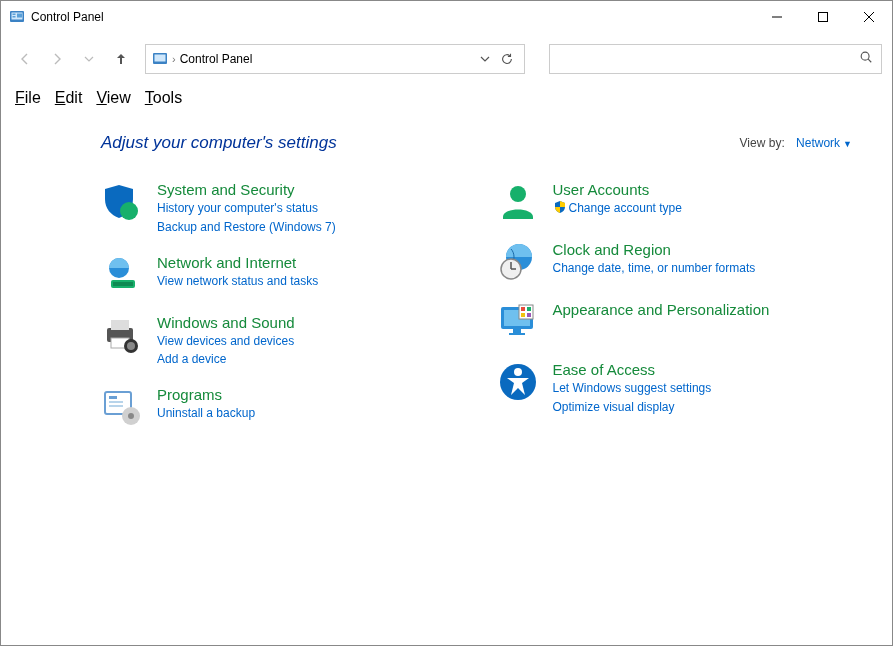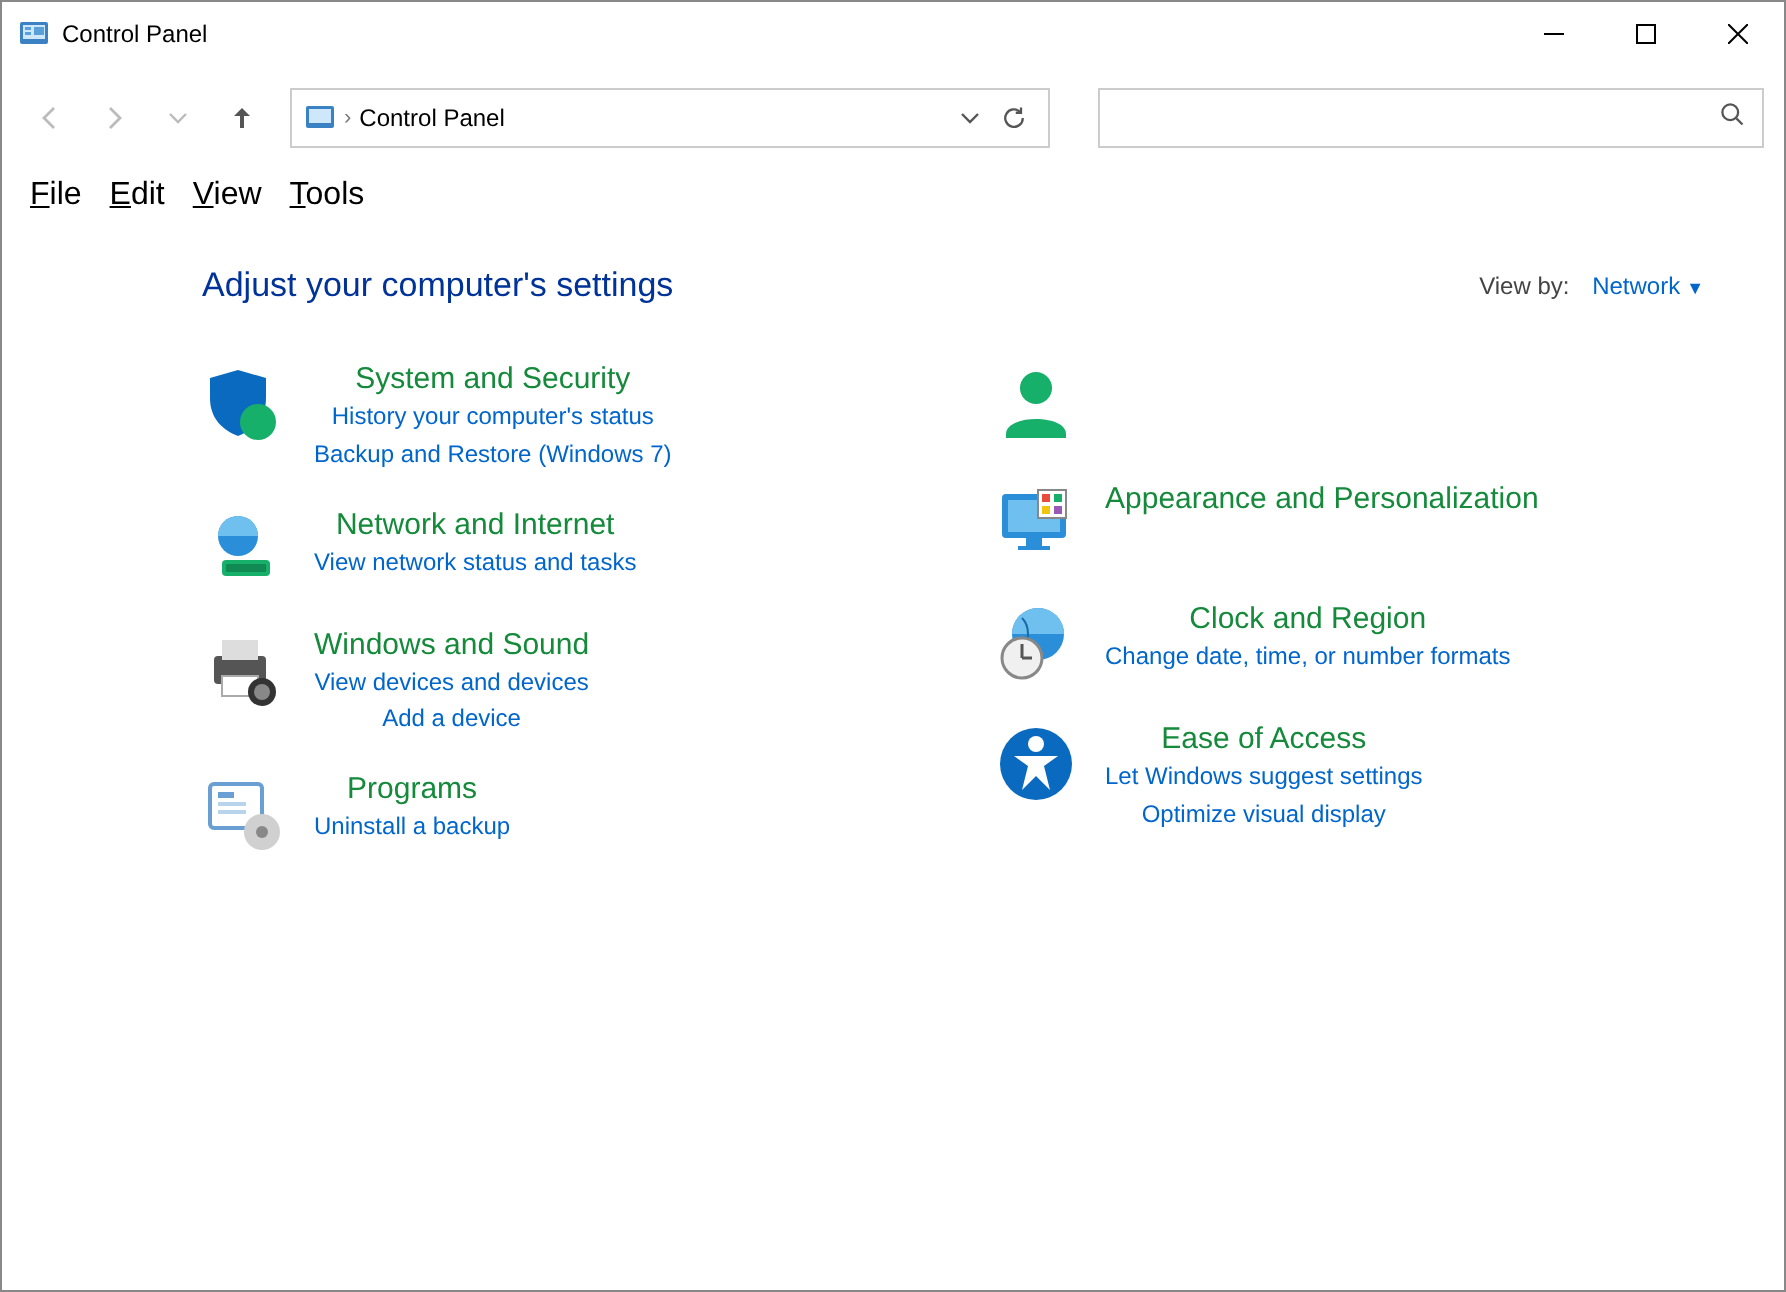--- a/index.html
+++ b/index.html
@@ -28,26 +28,26 @@
     .searchbox .search-icon{color:#555;}
 
     
     .menubar { display:flex; padding: 4px 8px; gap:2px; margin-top:4px; }
     .menubar .menu-item { font-size:16px; padding:2px 6px; cursor:default;}
     .menubar .menu-item span.ul{text-decoration:underline;}
 
     
     .content { padding: 20px 40px 20px 100px; }
     .heading-row { display:flex; align-items:center; margin-bottom: 28px; }
-    .heading { color:#003399; font-size:17px; font-weight:400; flex:1; }
+    .heading { color:#003399; font-size:17px; font-weight:400; flex:1;font-style:italic; }
     .viewby { font-size:12px; color:#444; }
     .viewby .val { color:#0066cc; margin-left:8px; cursor:default;}
     .viewby .chev{color:#0066cc; font-size:9px; margin-left:3px;}
 
-    .columns { display:flex; gap: 40px; text-align: center; }
+    .columns { display:flex; gap: 40px; }
     .col { flex:1; display:flex; flex-direction:column; gap: 18px; }
 
     .category { display:flex; gap: 14px; }
     .cat-icon { width:42px; height:42px; flex-shrink:0; display:flex; align-items:center; justify-content:center; }
     .cat-body { display:flex; flex-direction:column; gap:2px; }
     .cat-title { color: #158a3b; font-size:15px; cursor:default; }
     .cat-link { color:#0066cc; font-size:12px; cursor:default; line-height:1.4; }
     .shield-prefix { display:inline-flex; width:14px; height:14px; vertical-align:-2px; margin-right:2px;}
   </style>
 </head>
@@ -226,20 +226,49 @@
 
     <div class="col">
 
       <div class="category">
         <div class="cat-icon">
           <svg viewBox="0 0 42 42">
               <circle cx="21" cy="13" r="8" fill="#17b06b"></circle>
               <path d="M6 36 C6 26 36 26 36 36 L36 38 L6 38 Z" fill="#17b06b"></path>
             </svg>
         </div>
+        <div class="cat-body">
+          <div class="cat-title">User Accounts</div>
+          <div class="cat-link">
+            <span class="shield-prefix">
+              <svg viewBox="0 0 14 14">
+                  <path d="M7 1 L12 3 L12 7 C12 10 10 12 7 13 C4 12 2 10 2 7 L2 3 Z" fill="#0a6abf"></path>
+                  <path d="M7 1 L12 3 L12 7 L7 7 Z" fill="#ffcc00"></path>
+                  <path d="M2 7 L7 7 L7 13 C4 12 2 10 2 7 Z" fill="#ffcc00"></path>
+                </svg>
+            </span><span>Change account type</span>
+          </div>
+        </div>
+      </div>
+
+      <div class="category">
+        <div class="cat-icon">
+          <svg viewBox="0 0 42 42">
+              <circle cx="22" cy="16" r="13" fill="#2a8ed8"></circle>
+              <path d="M9 16 A13 13 0 0 1 35 16" fill="#6fc0ef"></path>
+              <path d="M14 8 C18 12 18 20 14 24" fill="none" stroke="#1a6aa8" stroke-width="1"></path>
+              <circle cx="14" cy="28" r="10" fill="#f0f0f0" stroke="#888" stroke-width="1.5"></circle>
+              <line x1="14" y1="28" x2="14" y2="21" stroke="#555" stroke-width="1.5"></line>
+              <line x1="14" y1="28" x2="19" y2="28" stroke="#555" stroke-width="1.5"></line>
+            </svg>
+        </div>
+        <div class="cat-body">
+          <div class="cat-title">Clock and Region</div>
+          <div class="cat-link">Change date, time, or number formats</div>
+        </div>
       </div>
 
       <div class="category">
         <div class="cat-icon">
           <svg viewBox="0 0 42 42">
               <rect x="4" y="6" width="32" height="22" rx="2" fill="#2a8ed8"></rect>
               <rect x="7" y="9" width="26" height="16" fill="#6fc0ef"></rect>
               <rect x="16" y="28" width="8" height="4" fill="#2a8ed8"></rect>
               <rect x="12" y="32" width="16" height="2" fill="#2a8ed8"></rect>
               <rect x="22" y="4" width="14" height="14" fill="#fff" stroke="#888"></rect>
@@ -250,37 +279,20 @@
             </svg>
         </div>
         <div class="cat-body">
           <div class="cat-title">Appearance and Personalization</div>
         </div>
       </div>
 
       <div class="category">
         <div class="cat-icon">
           <svg viewBox="0 0 42 42">
-              <circle cx="22" cy="16" r="13" fill="#2a8ed8"></circle>
-              <path d="M9 16 A13 13 0 0 1 35 16" fill="#6fc0ef"></path>
-              <path d="M14 8 C18 12 18 20 14 24" fill="none" stroke="#1a6aa8" stroke-width="1"></path>
-              <circle cx="14" cy="28" r="10" fill="#f0f0f0" stroke="#888" stroke-width="1.5"></circle>
-              <line x1="14" y1="28" x2="14" y2="21" stroke="#555" stroke-width="1.5"></line>
-              <line x1="14" y1="28" x2="19" y2="28" stroke="#555" stroke-width="1.5"></line>
-            </svg>
-        </div>
-        <div class="cat-body">
-          <div class="cat-title">Clock and Region</div>
-          <div class="cat-link">Change date, time, or number formats</div>
-        </div>
-      </div>
-
-      <div class="category">
-        <div class="cat-icon">
-          <svg viewBox="0 0 42 42">
               <circle cx="21" cy="21" r="18" fill="#0a6abf"></circle>
               <circle cx="21" cy="11" r="4" fill="#fff"></circle>
               <path d="M10 17 L32 17 L25 22 L28 34 L21 27 L14 34 L17 22 Z" fill="#fff"></path>
             </svg>
         </div>
         <div class="cat-body">
           <div class="cat-title">Ease of Access</div>
           <div class="cat-link">Let Windows suggest settings</div>
           <div class="cat-link">Optimize visual display</div>
         </div>

